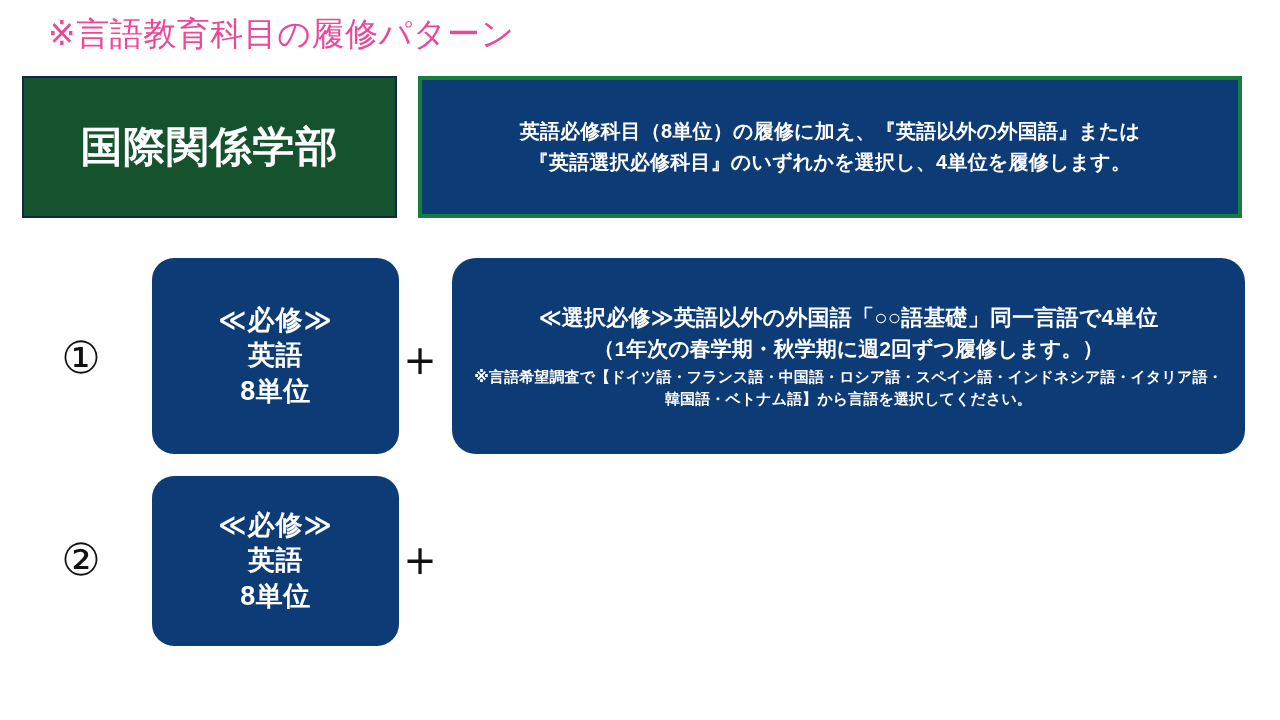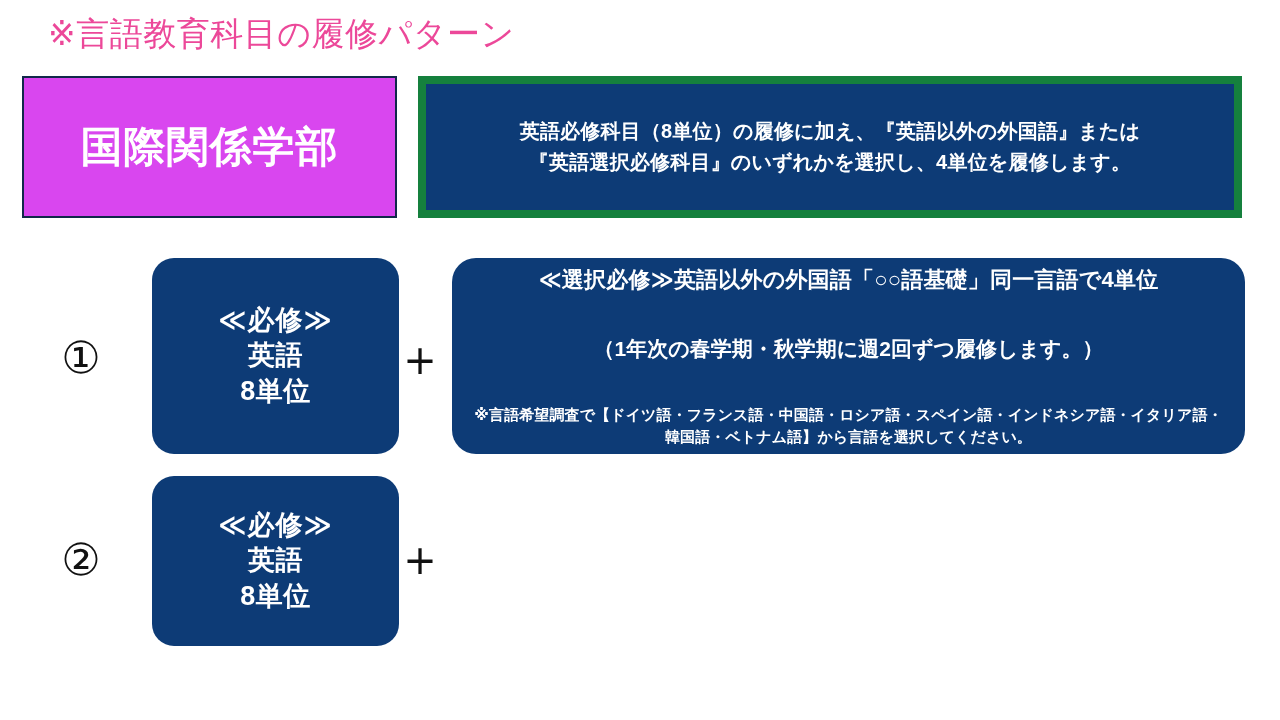--- a/index.html
+++ b/index.html
@@ -29,21 +29,21 @@
     white-space: nowrap;
   }
 
   
   .faculty-box {
     position: absolute;
     left: 22px;
     top: 76px;
     width: 375px;
     height: 142px;
-    background: #d946ef;
+    background: #14532d;
     border: 2px solid #11284a;
     box-sizing: border-box;
     display: flex;
     align-items: center;
     justify-content: center;
   }
   .faculty-box .faculty-label {
     color: #ffffff;
     font-size: 42px;
     font-weight: 700;
@@ -52,21 +52,21 @@
     text-align: center;
   }
 
   .summary-box {
     position: absolute;
     left: 418px;
     top: 76px;
     width: 824px;
     height: 142px;
     background: #0d3b76;
-    border: 8px solid #15803d;
+    border: 4px solid #15803d;
     box-sizing: border-box;
     display: flex;
     align-items: center;
     justify-content: center;
     padding: 0 12px;
   }
   .summary-box .summary-text {
     color: #ffffff;
     font-size: 20px;
     font-weight: 700;
@@ -144,21 +144,21 @@
     border-radius: 24px;
     box-sizing: border-box;
     color: #ffffff;
     text-align: center;
     display: flex;
     flex-direction: column;
     align-items: center;
     justify-content: center;
     padding: 6px 18px;
   }
-  .row-1 .elective-box { top: 0px; height: 196px; justify-content: space-between; }
+  .row-1 .elective-box { top: 0px; height: 196px; }
   .row-2 .elective-box { top: 0px; height: 170px; }
 
   .elective-headline {
     font-size: 22px;
     font-weight: 700;
     line-height: 1.45;
     letter-spacing: 0.2px;
   }
   .elective-subline {
     font-size: 21px;

